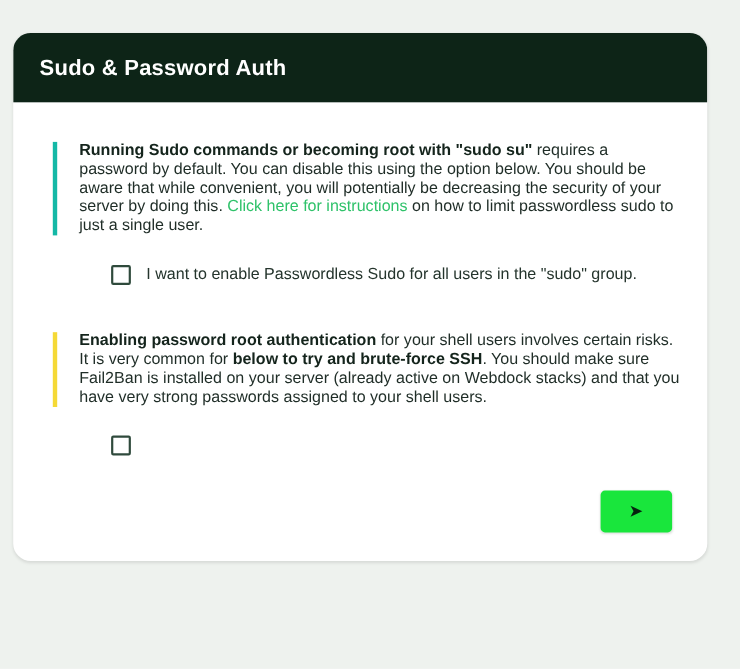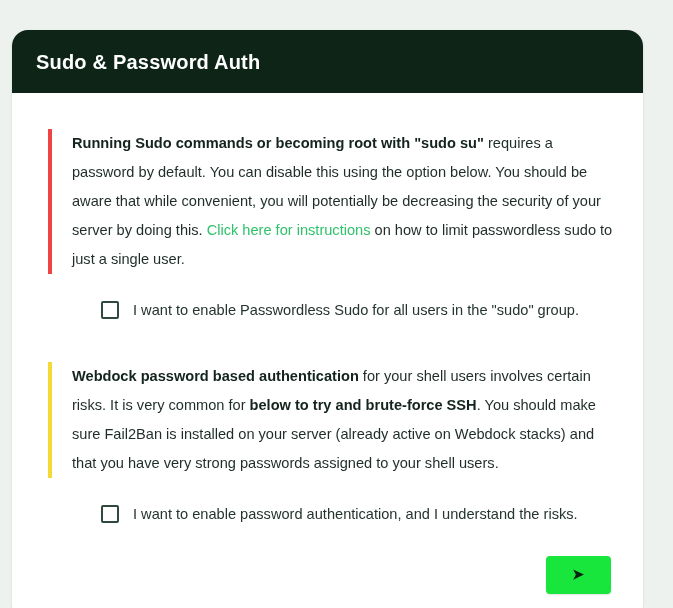--- a/index.html
+++ b/index.html
@@ -35,26 +35,26 @@
   .card-title {
     font-size: 20px;
     font-weight: bold;
     letter-spacing: 0.2px;
     line-height: 1.2;
   }
   .card-body {
     padding: 24px 24px 26px 24px;
   }
   .notice {
-    border-left: 4px solid #ef4444;
+    border-left: 4px solid #14b8a6;
     padding: 0 0 0 20px;
     margin: 12px 0 0 12px;
     color: #1f2d27;
     font-size: 14.6px;
-    line-height: 29px;
+    line-height: 17px;
   }
   .notice.warn {
     border-left-color: #f5d936;
   }
   .notice b {
     font-weight: bold;
     color: #14241c;
   }
   .notice a {
     color: #2fc26a;
@@ -127,26 +127,25 @@
       </div>
 
       <div class="check-row">
         <span class="checkbox"></span>
         <span class="check-label">I want to enable Passwordless Sudo for all users in the "sudo" group.</span>
       </div>
 
       <div class="spacer-lg"></div>
 
       <div class="notice warn">
-        <b>Webdock password based authentication</b><span> for your shell users involves certain risks. It is very common for </span><b>below to try and brute-force SSH</b><span>. You should make sure Fail2Ban is installed on your server (already active on Webdock stacks) and that you have very strong passwords assigned to your shell users.</span>
+        <b>Enabling password root authentication</b><span> for your shell users involves certain risks. It is very common for </span><b>below to try and brute-force SSH</b><span>. You should make sure Fail2Ban is installed on your server (already active on Webdock stacks) and that you have very strong passwords assigned to your shell users.</span>
       </div>
 
       <div class="check-row">
         <span class="checkbox"></span>
-        <span class="check-label">I want to enable password authentication, and I understand the risks.</span>
       </div>
 
       <div class="actions">
         <button class="btn-update">
           <span class="btn-icon">➤</span>
         </button>
       </div>
 
     </div>
   </div>

